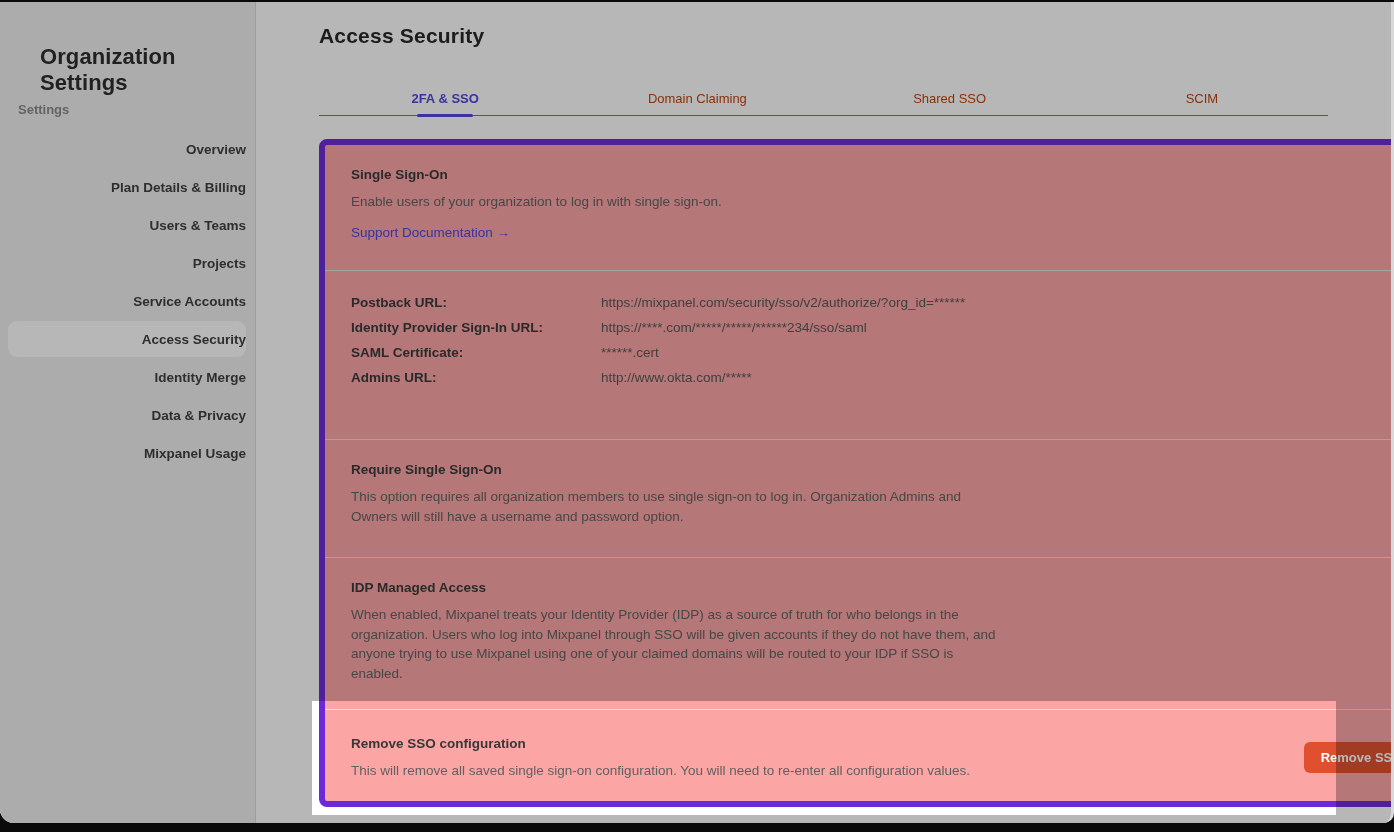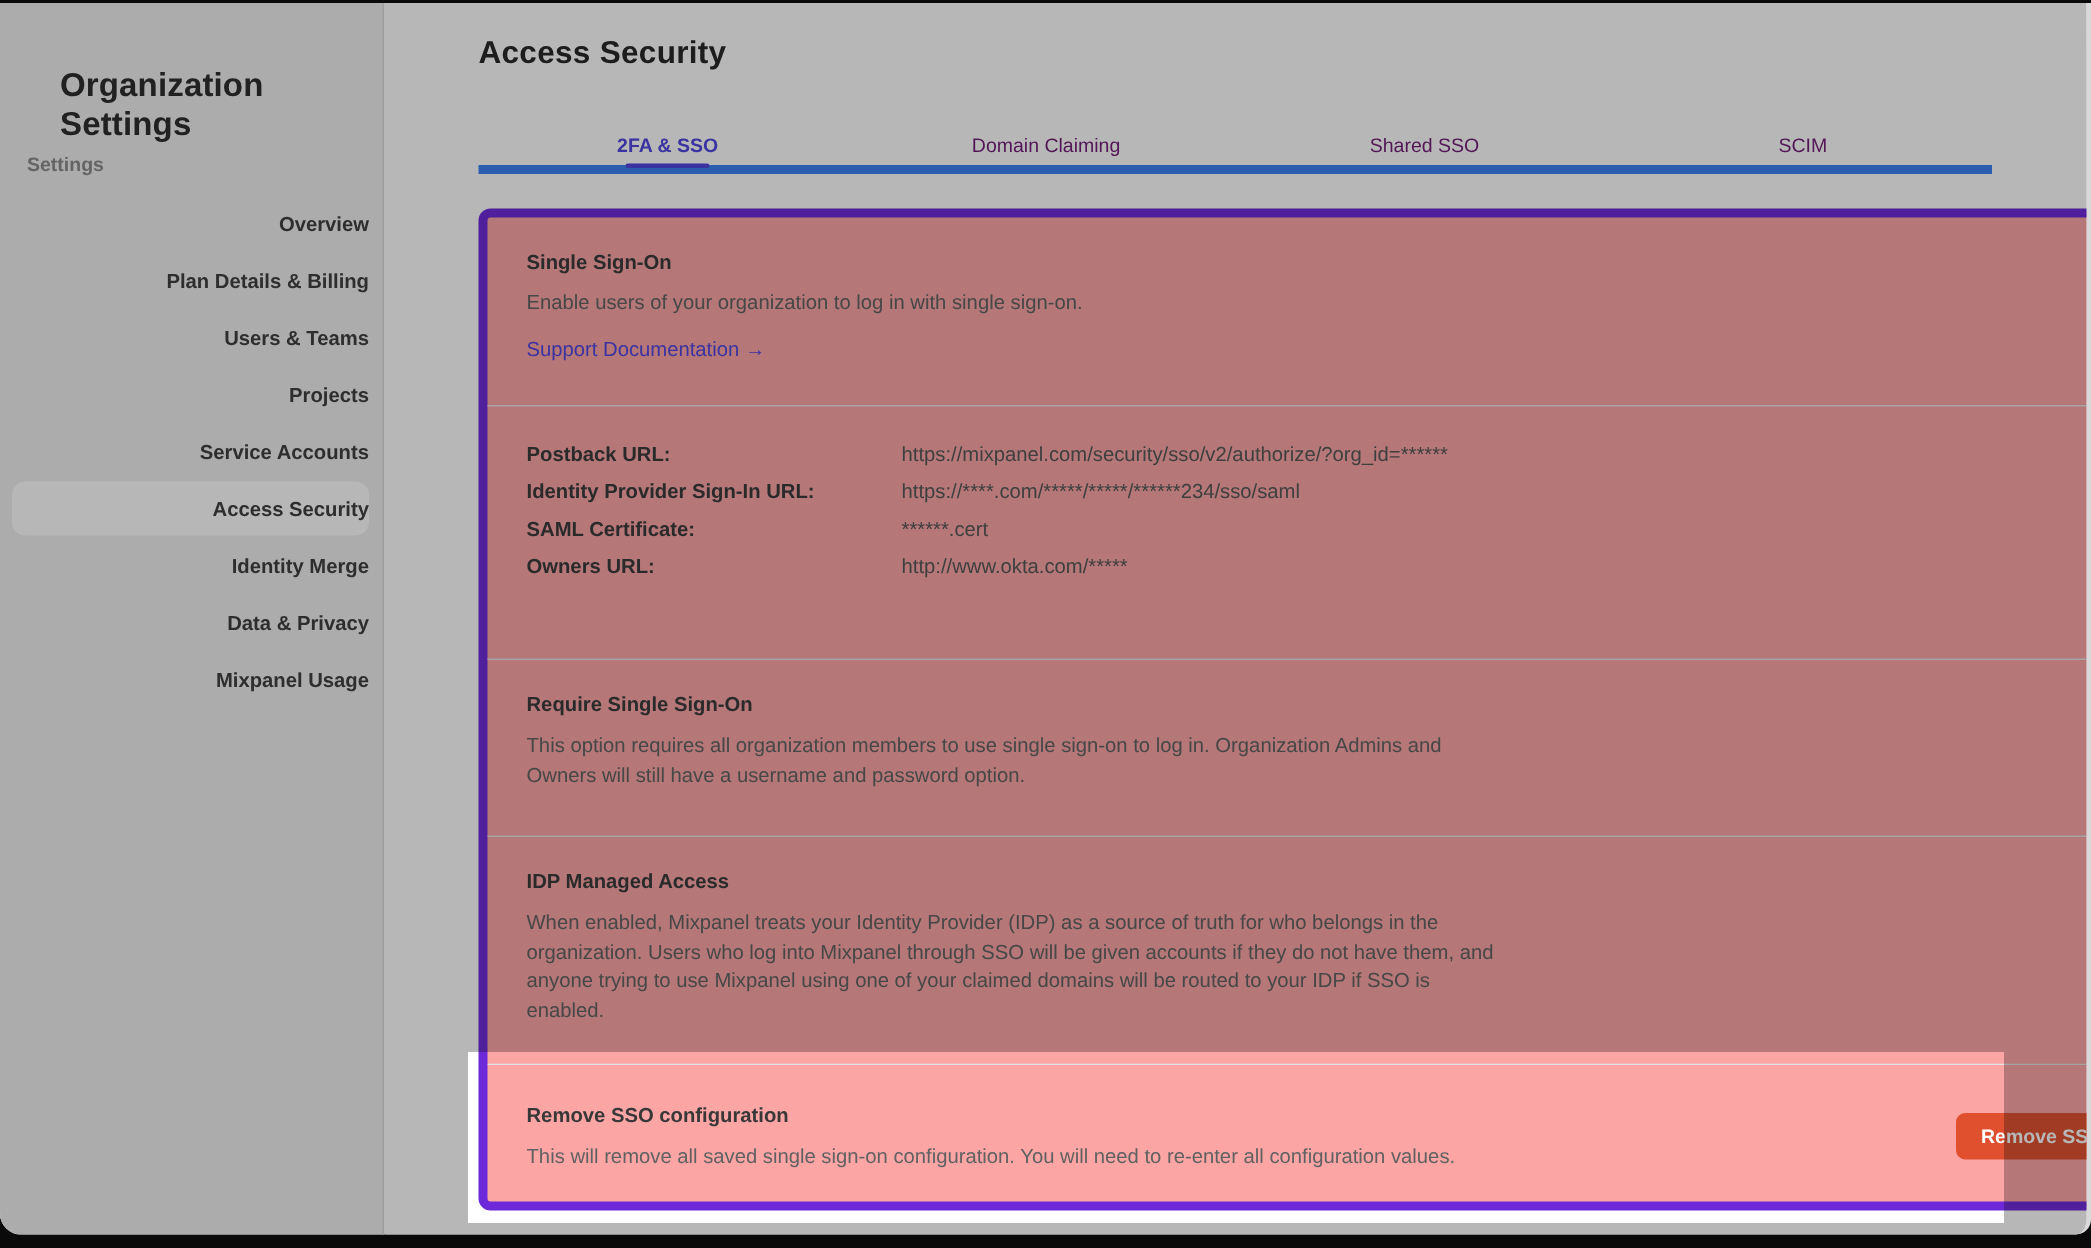--- a/index.html
+++ b/index.html
@@ -38,25 +38,25 @@
   }
   .sidebar-item.selected { background:#ffffff; }
   
   .main { position:absolute; left:257px; top:0; right:0; height:100%; background:#fff; }
   .page-title {
     position:absolute; left:62px; top:22px;
     font-size:21px; font-weight:700; color:#262626; letter-spacing:.2px;
   }
   .tabs {
     position:absolute; left:62px; top:80px; width:1009px; height:34px;
-    display:flex; border-bottom:6px solid #3b82f6;
+    display:flex; border-bottom:1px solid #3b82f6;
   }
   .tab {
     flex:1; display:flex; align-items:center; justify-content:center;
-    font-size:13px; color:#701a75; cursor:pointer; position:relative;
+    font-size:13px; color:#c2410c; cursor:pointer; position:relative;
   }
   .tab.active { color:#4f44e0; font-weight:600; }
   .tab.active .tab-underline {
     position:absolute; bottom:-2px; left:50%; transform:translateX(-50%);
     width:56px; height:3px; background:#4f44e0; border-radius:2px;
   }
   
   .card {
     position:absolute; left:62px; top:137px; width:1217px; height:668px;
     border:6px solid #6d28d9; border-radius:8px; background:#fca5a5;
@@ -183,21 +183,21 @@
         </div>
         <div class="config-row">
           <div class="config-label">Identity Provider Sign-In URL:</div>
           <div class="config-value">https://****.com/*****/*****/******234/sso/saml</div>
         </div>
         <div class="config-row">
           <div class="config-label">SAML Certificate:</div>
           <div class="config-value">******.cert</div>
         </div>
         <div class="config-row">
-          <div class="config-label">Owners URL:</div>
+          <div class="config-label">Admins URL:</div>
           <div class="config-value">http://www.okta.com/*****</div>
         </div>
         <div class="edit-icon-btn">
           <svg width="20" height="20" viewBox="0 0 20 20">
             <path d="M13.2 3.4 L16.3 6.5 L6.6 16.2 L3.1 17.1 L4.0 13.6 Z" fill="none" stroke="#2f2f2f" stroke-width="1.5" stroke-linejoin="round"></path>
             <line x1="11.7" y1="4.9" x2="14.8" y2="8.0" stroke="#2f2f2f" stroke-width="1.5"></line>
           </svg>
         </div>
       </div>
 

